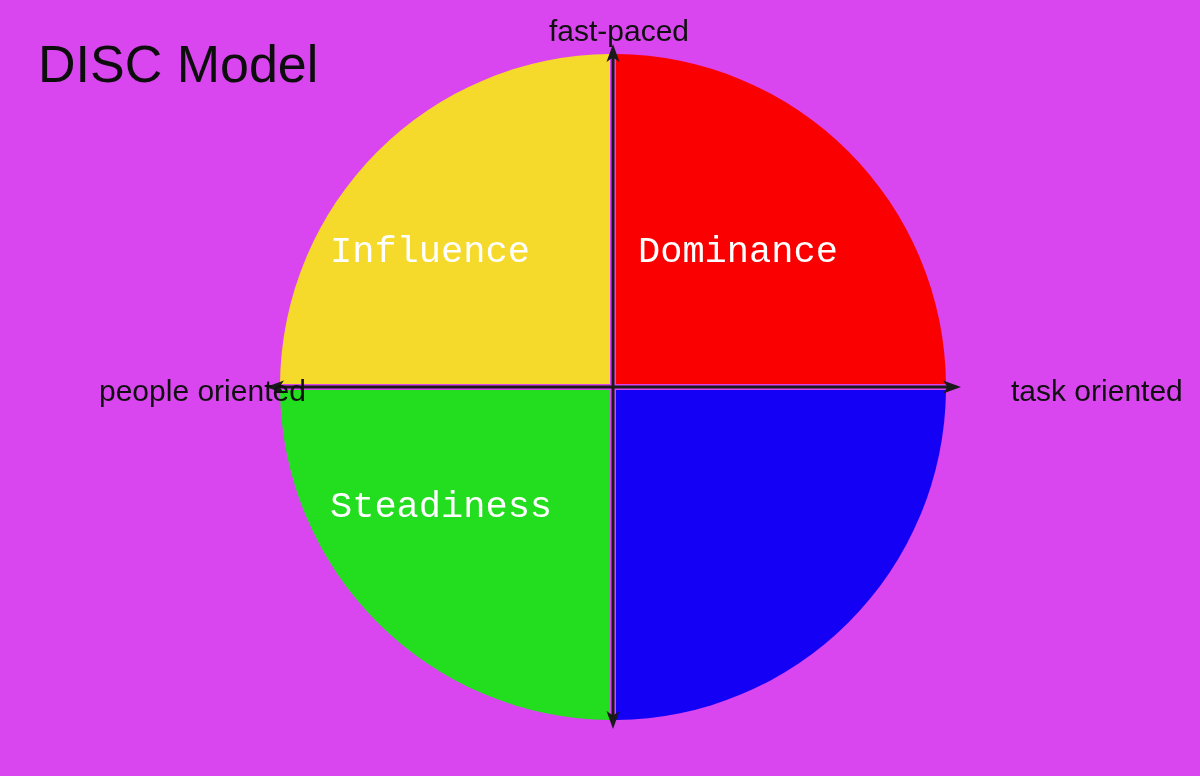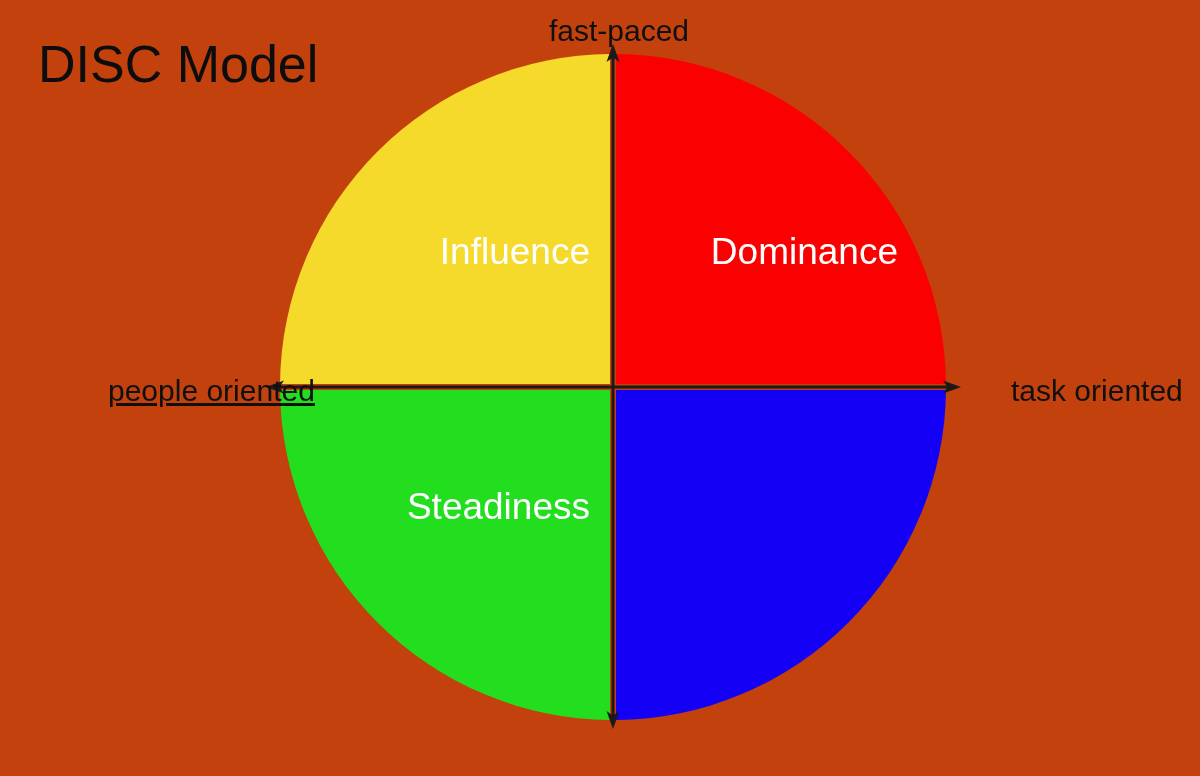--- a/index.html
+++ b/index.html
@@ -11,21 +11,21 @@
     width: 1200px;
     height: 776px;
     overflow: hidden;
     font-family: "Liberation Sans", sans-serif;
     -webkit-font-smoothing: antialiased;
   }
   #diagram-root {
     position: relative;
     width: 1200px;
     height: 776px;
-    background: #c2410c;
+    background: #d946ef;
   }
   #page-title {
     position: absolute;
     left: 38px;
     top: 38px;
     font-size: 52px;
     line-height: 1.0;
     color: #0d0d0d;
     font-family: "Liberation Sans", sans-serif;
     font-weight: 400;
@@ -55,36 +55,35 @@
     transform: translateX(-1px);
   }
   #label-moderate-paced {
     left: 0;
     right: 0;
     top: 736px;
     text-align: center;
     transform: translateX(-1px);
   }
   #label-people-oriented {
-    left: 68px;
+    left: 59px;
     top: 376px;
-    text-decoration: underline;
   }
   #label-task-oriented {
     left: 971px;
     top: 376px;
   }
   .quadrant-label {
     position: absolute;
     color: #ffffff;
-    font-family: Liberation Sans, sans-serif;
+    font-family: Liberation Mono, monospace;
     font-weight: 400;
     font-size: 37px;
     line-height: 46px;
-    text-align: right;
+    text-align: left;
     white-space: pre-line;
   }
   #label-influence {
     left: 330px;
     top: 229px;
     width: 260px;
   }
   #label-dominance {
     left: 638px;
     top: 229px;

